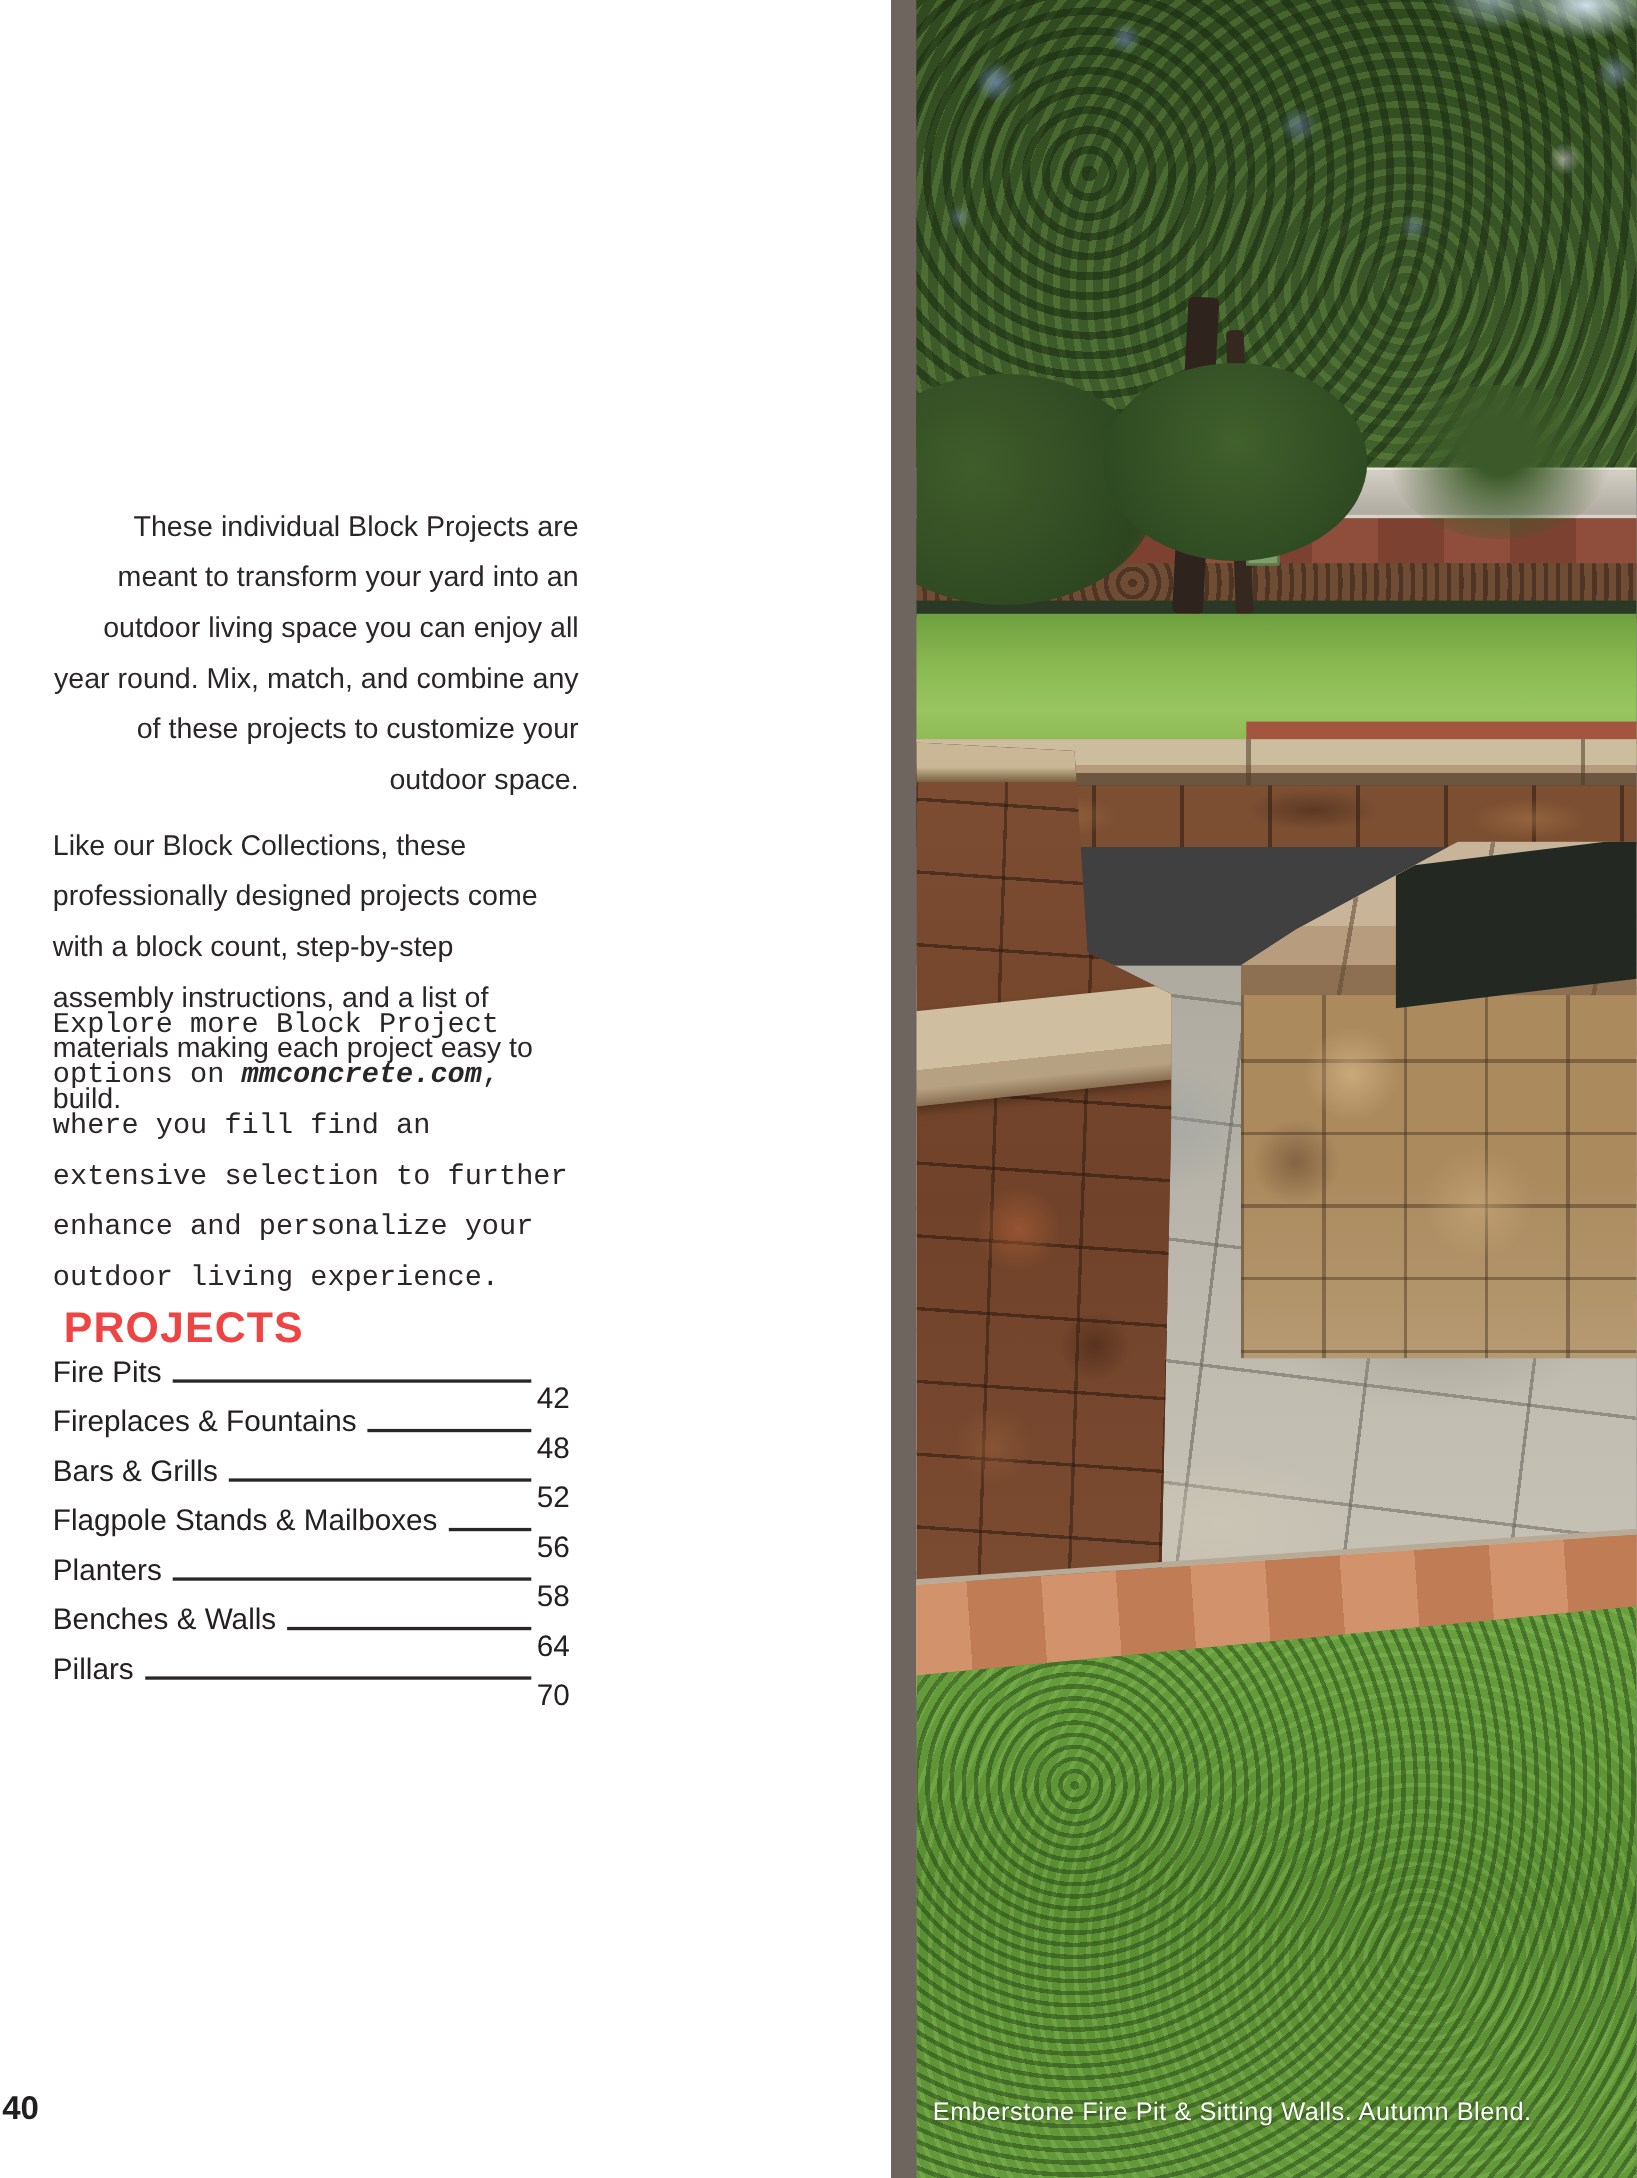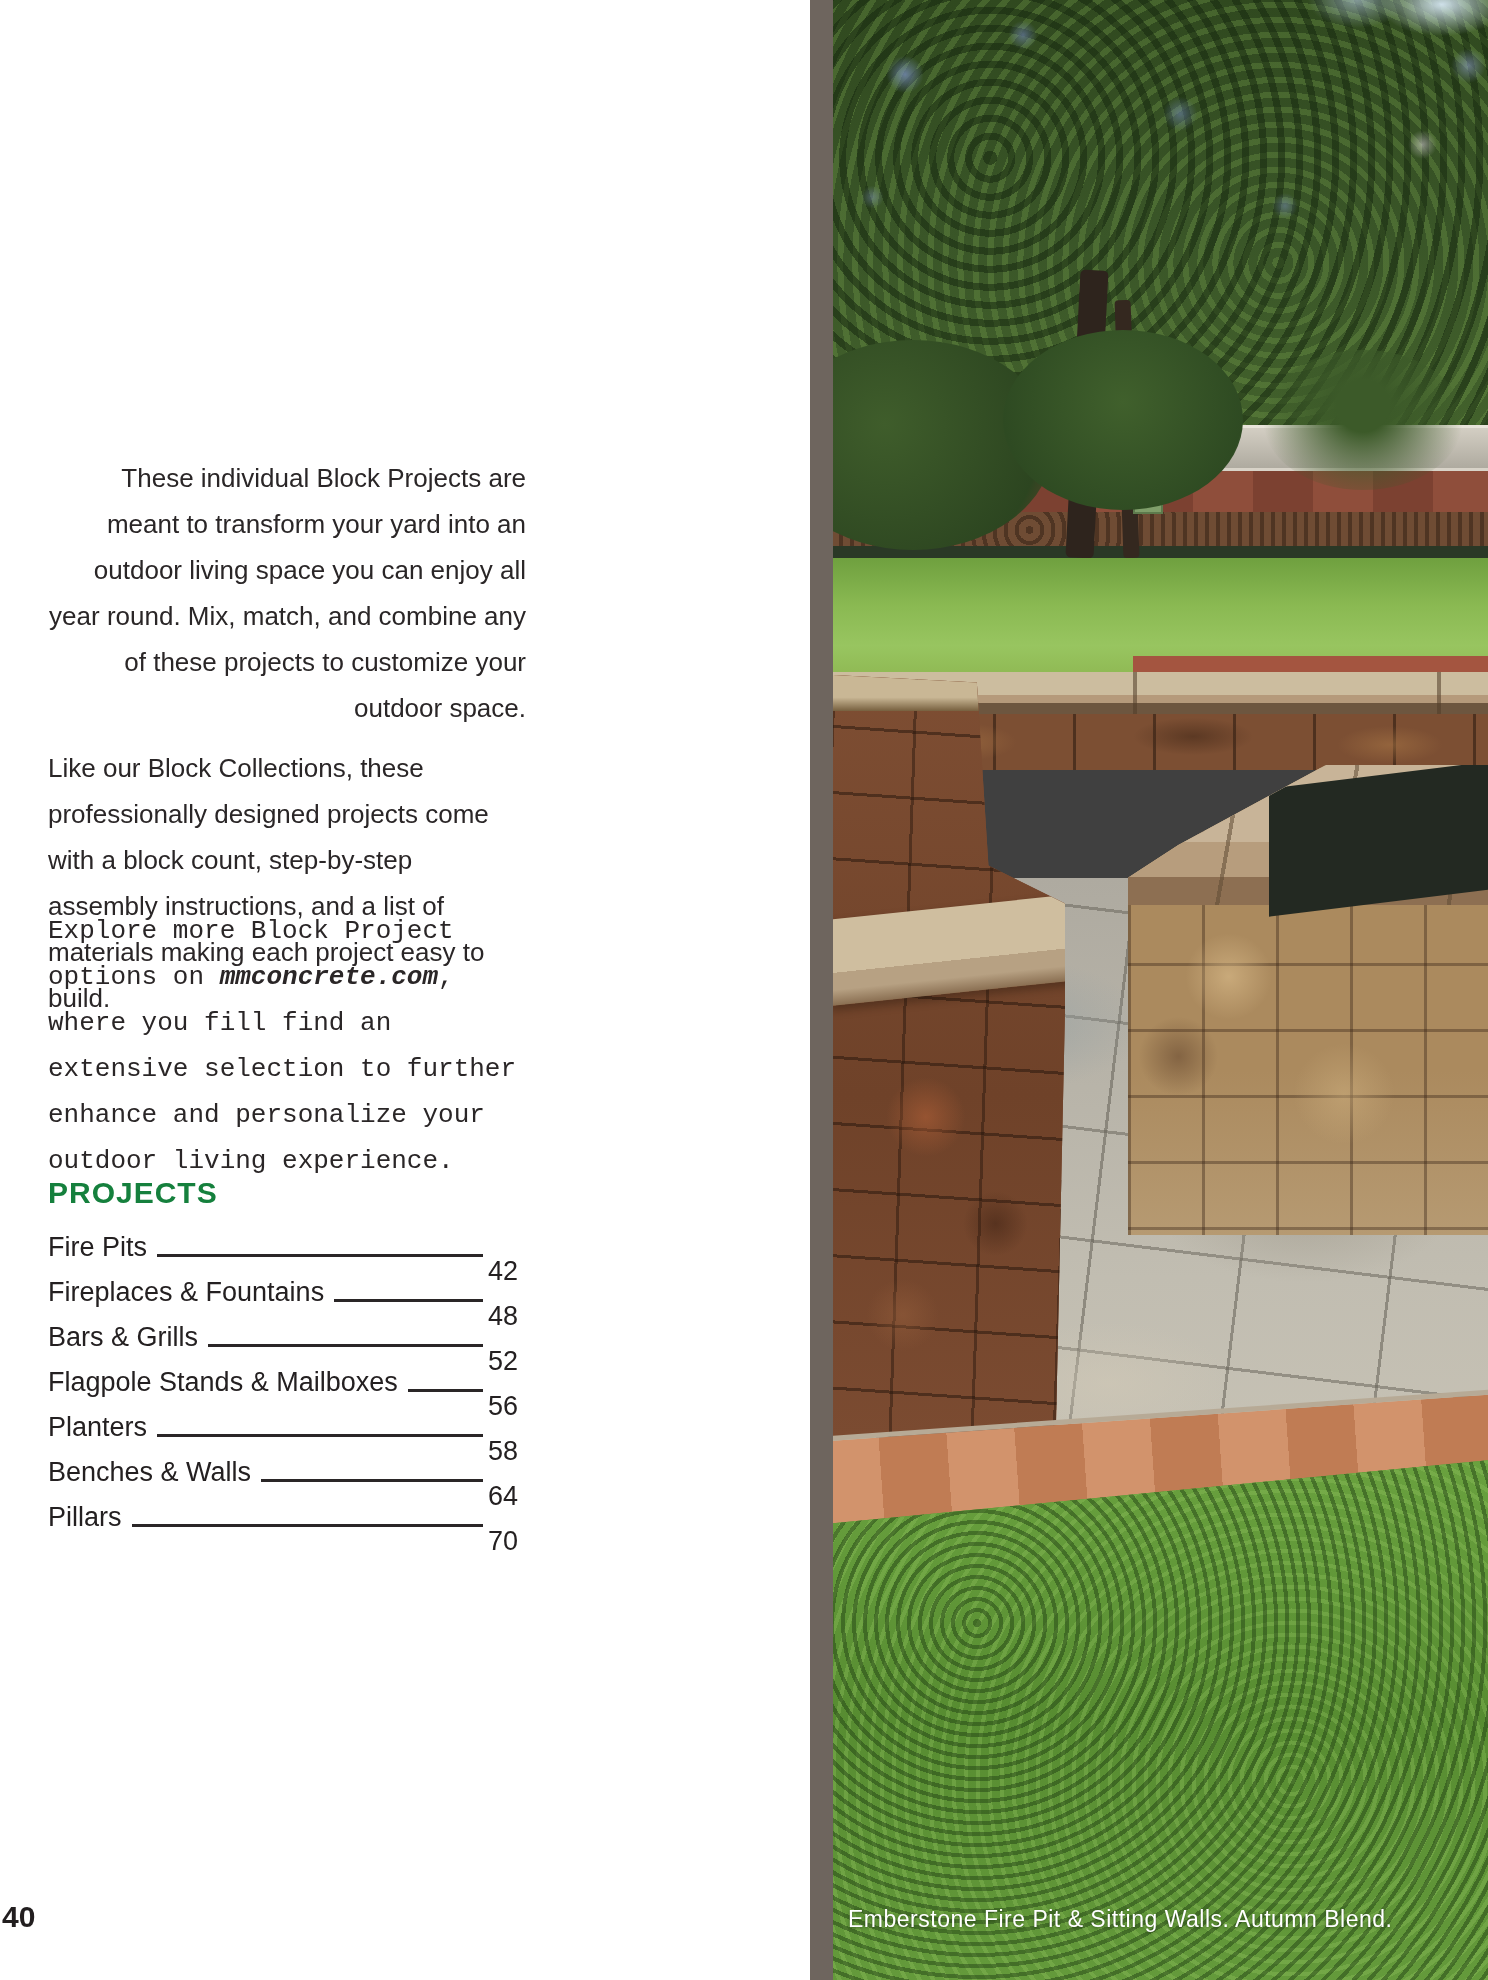--- a/index.html
+++ b/index.html
@@ -16,22 +16,22 @@
   }
   .para{
     position:absolute;left:0;width:478px;margin:0;
     font-size:26px;line-height:46px;color:#2a2627;letter-spacing:0;
   }
   .p1{top:455px;text-align:right;}
   .p2{top:745px;}
   .p3{top:908px;font-family:Liberation Mono, monospace;}
   .site-name{font-weight:700;font-style:italic;}
   .toc-heading{
-    position:absolute;left:0;top:1176px;margin:0;
-    font-size:30px;font-weight:700;letter-spacing:1px;color:#15803d;
+    position:absolute;left:0;top:1176px;margin:10px;
+    font-size:39px;font-weight:700;letter-spacing:1px;color:#ef4444;
   }
   .toc{position:absolute;left:0;top:1225px;width:470px;}
   .toc-row{height:45px;display:flex;align-items:center;font-size:27px;color:#242021;}
   .toc-label{white-space:nowrap;}
   .toc-leader{
     flex:1;border-bottom:3px solid #2a2627;height:0;
     margin:16px 5px 0 10px;
   }
   .toc-page{white-space:nowrap;margin-top:48px;}
   .page-number{

